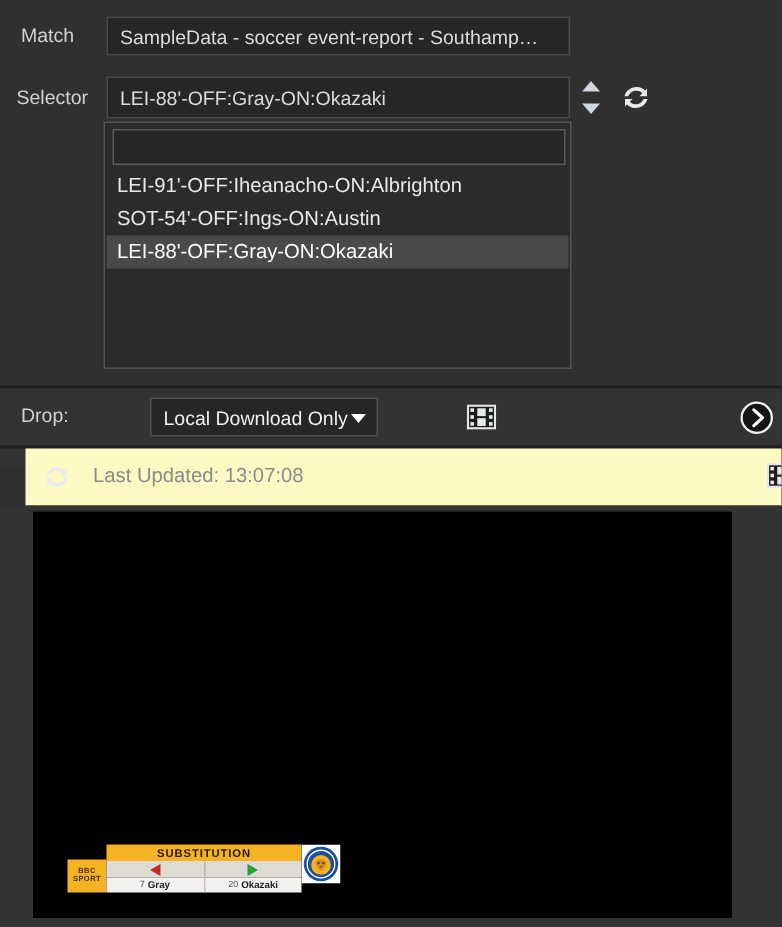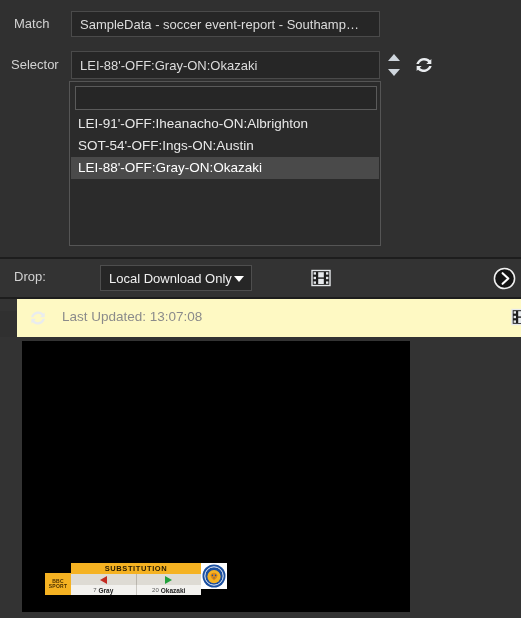--- a/index.html
+++ b/index.html
@@ -151,21 +151,21 @@
   }
   .film-icon-status { position: absolute; left: 494px; top: 8px; width: 20px; height: 20px; }
 
   
   .preview-wrap {
     position: absolute; left: 0; top: 337px; width: 521px; height: 281px;
     background: #333333;
   }
   .video {
     position: absolute; left: 22px; top: 4px;
-    width: 388px; height: 271px;
+    width: 466px; height: 271px;
     background: #000000;
     overflow: hidden;
   }
 
   
   .subgfx {
     position: absolute; left: 23px; top: 222px;
     width: 182px; height: 32px;
     font-family: "Liberation Sans", sans-serif;
   }

